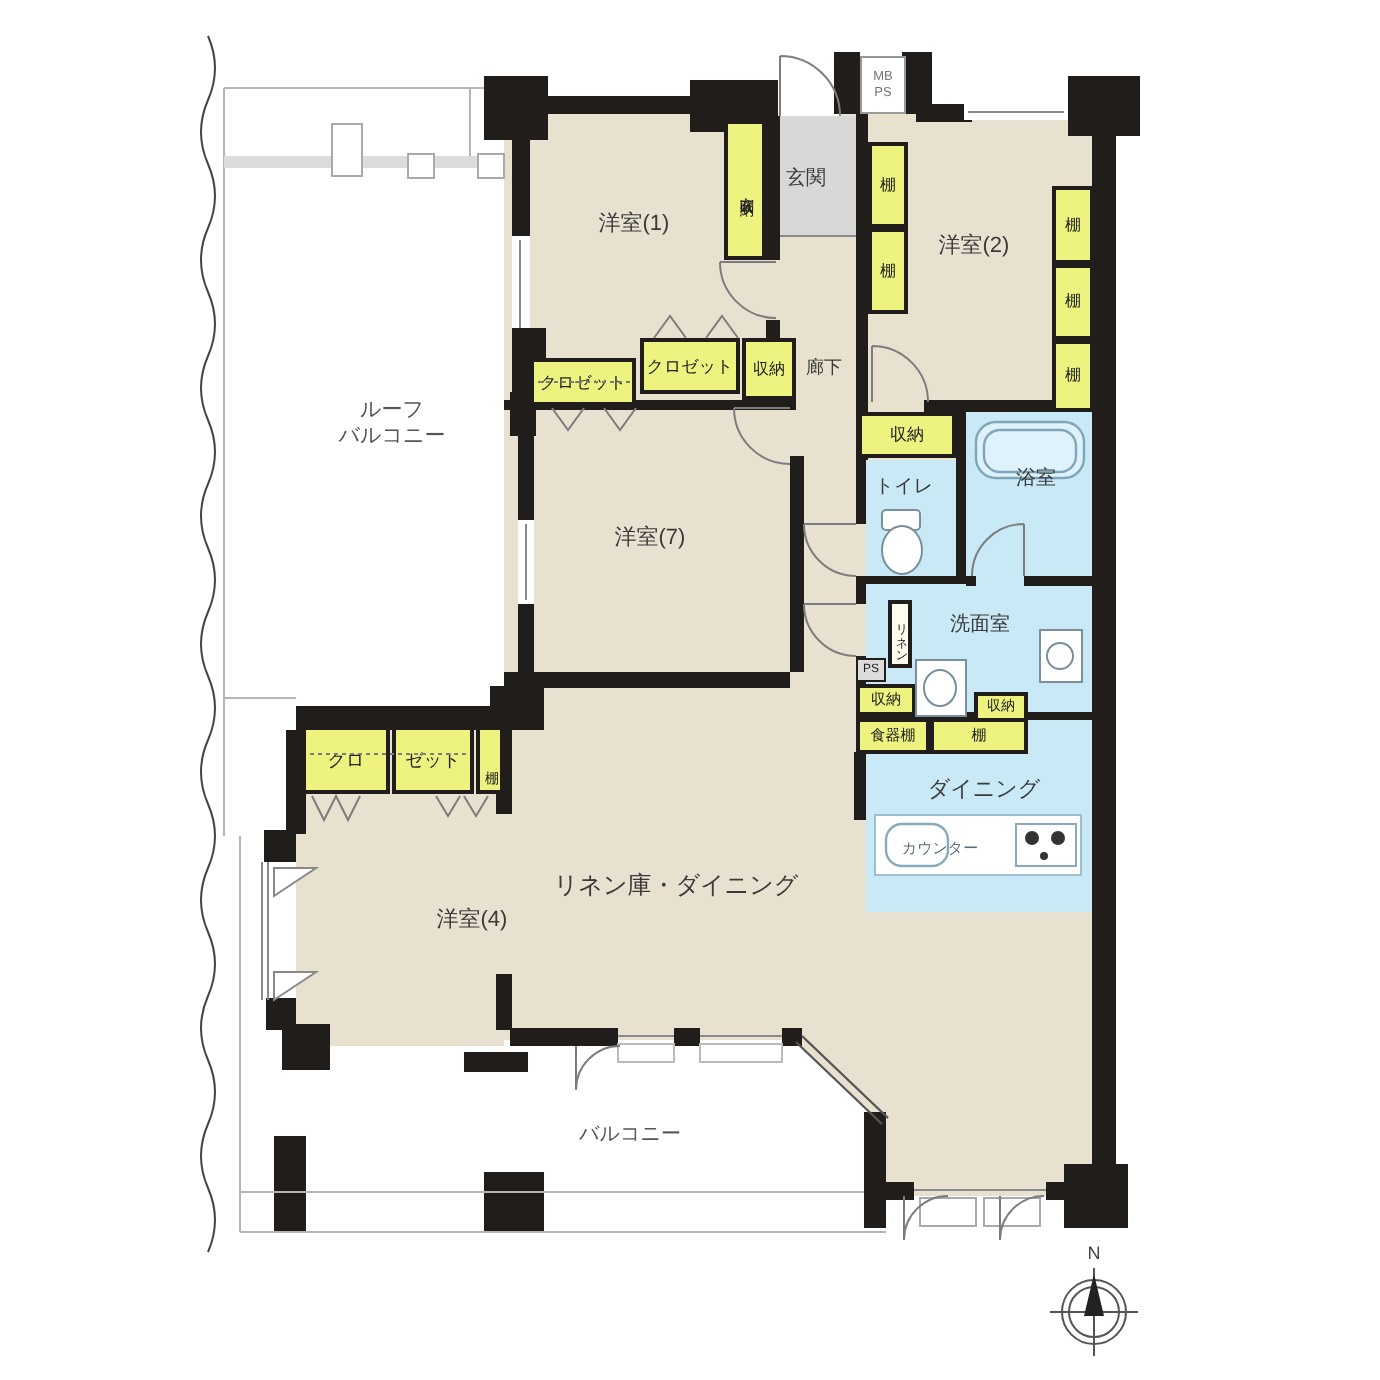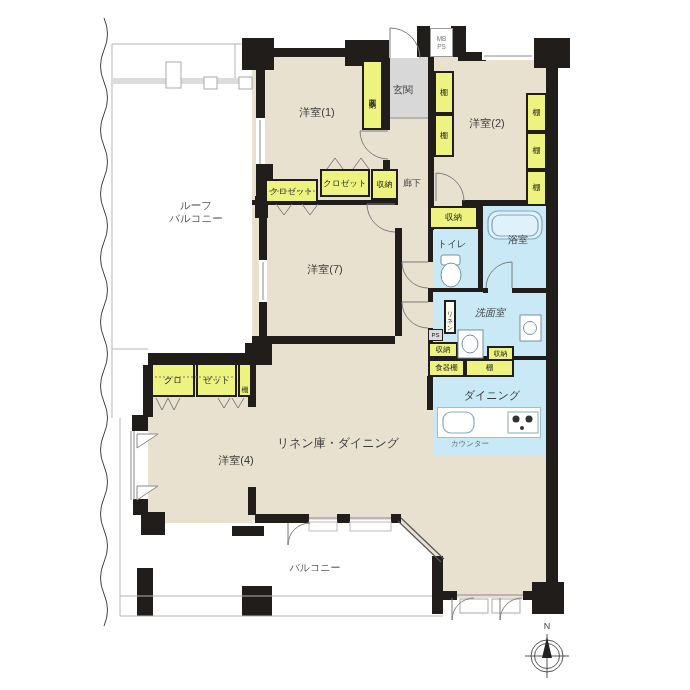--- a/index.html
+++ b/index.html
@@ -243,21 +243,21 @@
     <div>ルーフ</div>
     <div>バルコニー</div>
   </div>
   <div class="lbl" style="left:317px;top:113px;font-size:11px;">洋室(1)</div>
   <div class="lbl" style="left:403px;top:90px;font-size:10px;">玄関</div>
   <div class="lbl" style="left:487px;top:124px;font-size:11px;">洋室(2)</div>
   <div class="lbl" style="left:412px;top:184px;font-size:9px;">廊下</div>
   <div class="lbl" style="left:325px;top:270px;font-size:11px;">洋室(7)</div>
   <div class="lbl" style="left:452px;top:244px;font-size:9.5px;">トイレ</div>
   <div class="lbl" style="left:518px;top:240px;font-size:10px;">浴室</div>
-  <div class="lbl" style="left:490px;top:313px;font-size:10px;font-style:italic;">洗面室</div>
+  <div class="lbl" style="left:490px;top:313px;font-size:10px;">洗面室</div>
   <div class="lbl" style="left:492px;top:396px;font-size:11px;">ダイニング</div>
-  <div class="lbl" style="left:470px;top:444px;font-size:7.5px;color:#5a6d7a;text-align:right;">カウンター</div>
+  <div class="lbl" style="left:470px;top:424px;font-size:7.5px;color:#5a6d7a;text-align:right;">カウンター</div>
   <div class="lbl" style="left:338px;top:443px;font-size:12px;">リネン庫・ダイニング</div>
   <div class="lbl" style="left:200px;top:461px;font-size:11px;margin-left:36px;">洋室(4)</div>
   <div class="lbl" style="left:315px;top:568px;font-size:10px;color:#555;">バルコニー</div>
   <div class="lbl" style="left:547px;top:627px;font-size:9px;color:#444;">N</div>
 
 </div>
 
 </body></html>

